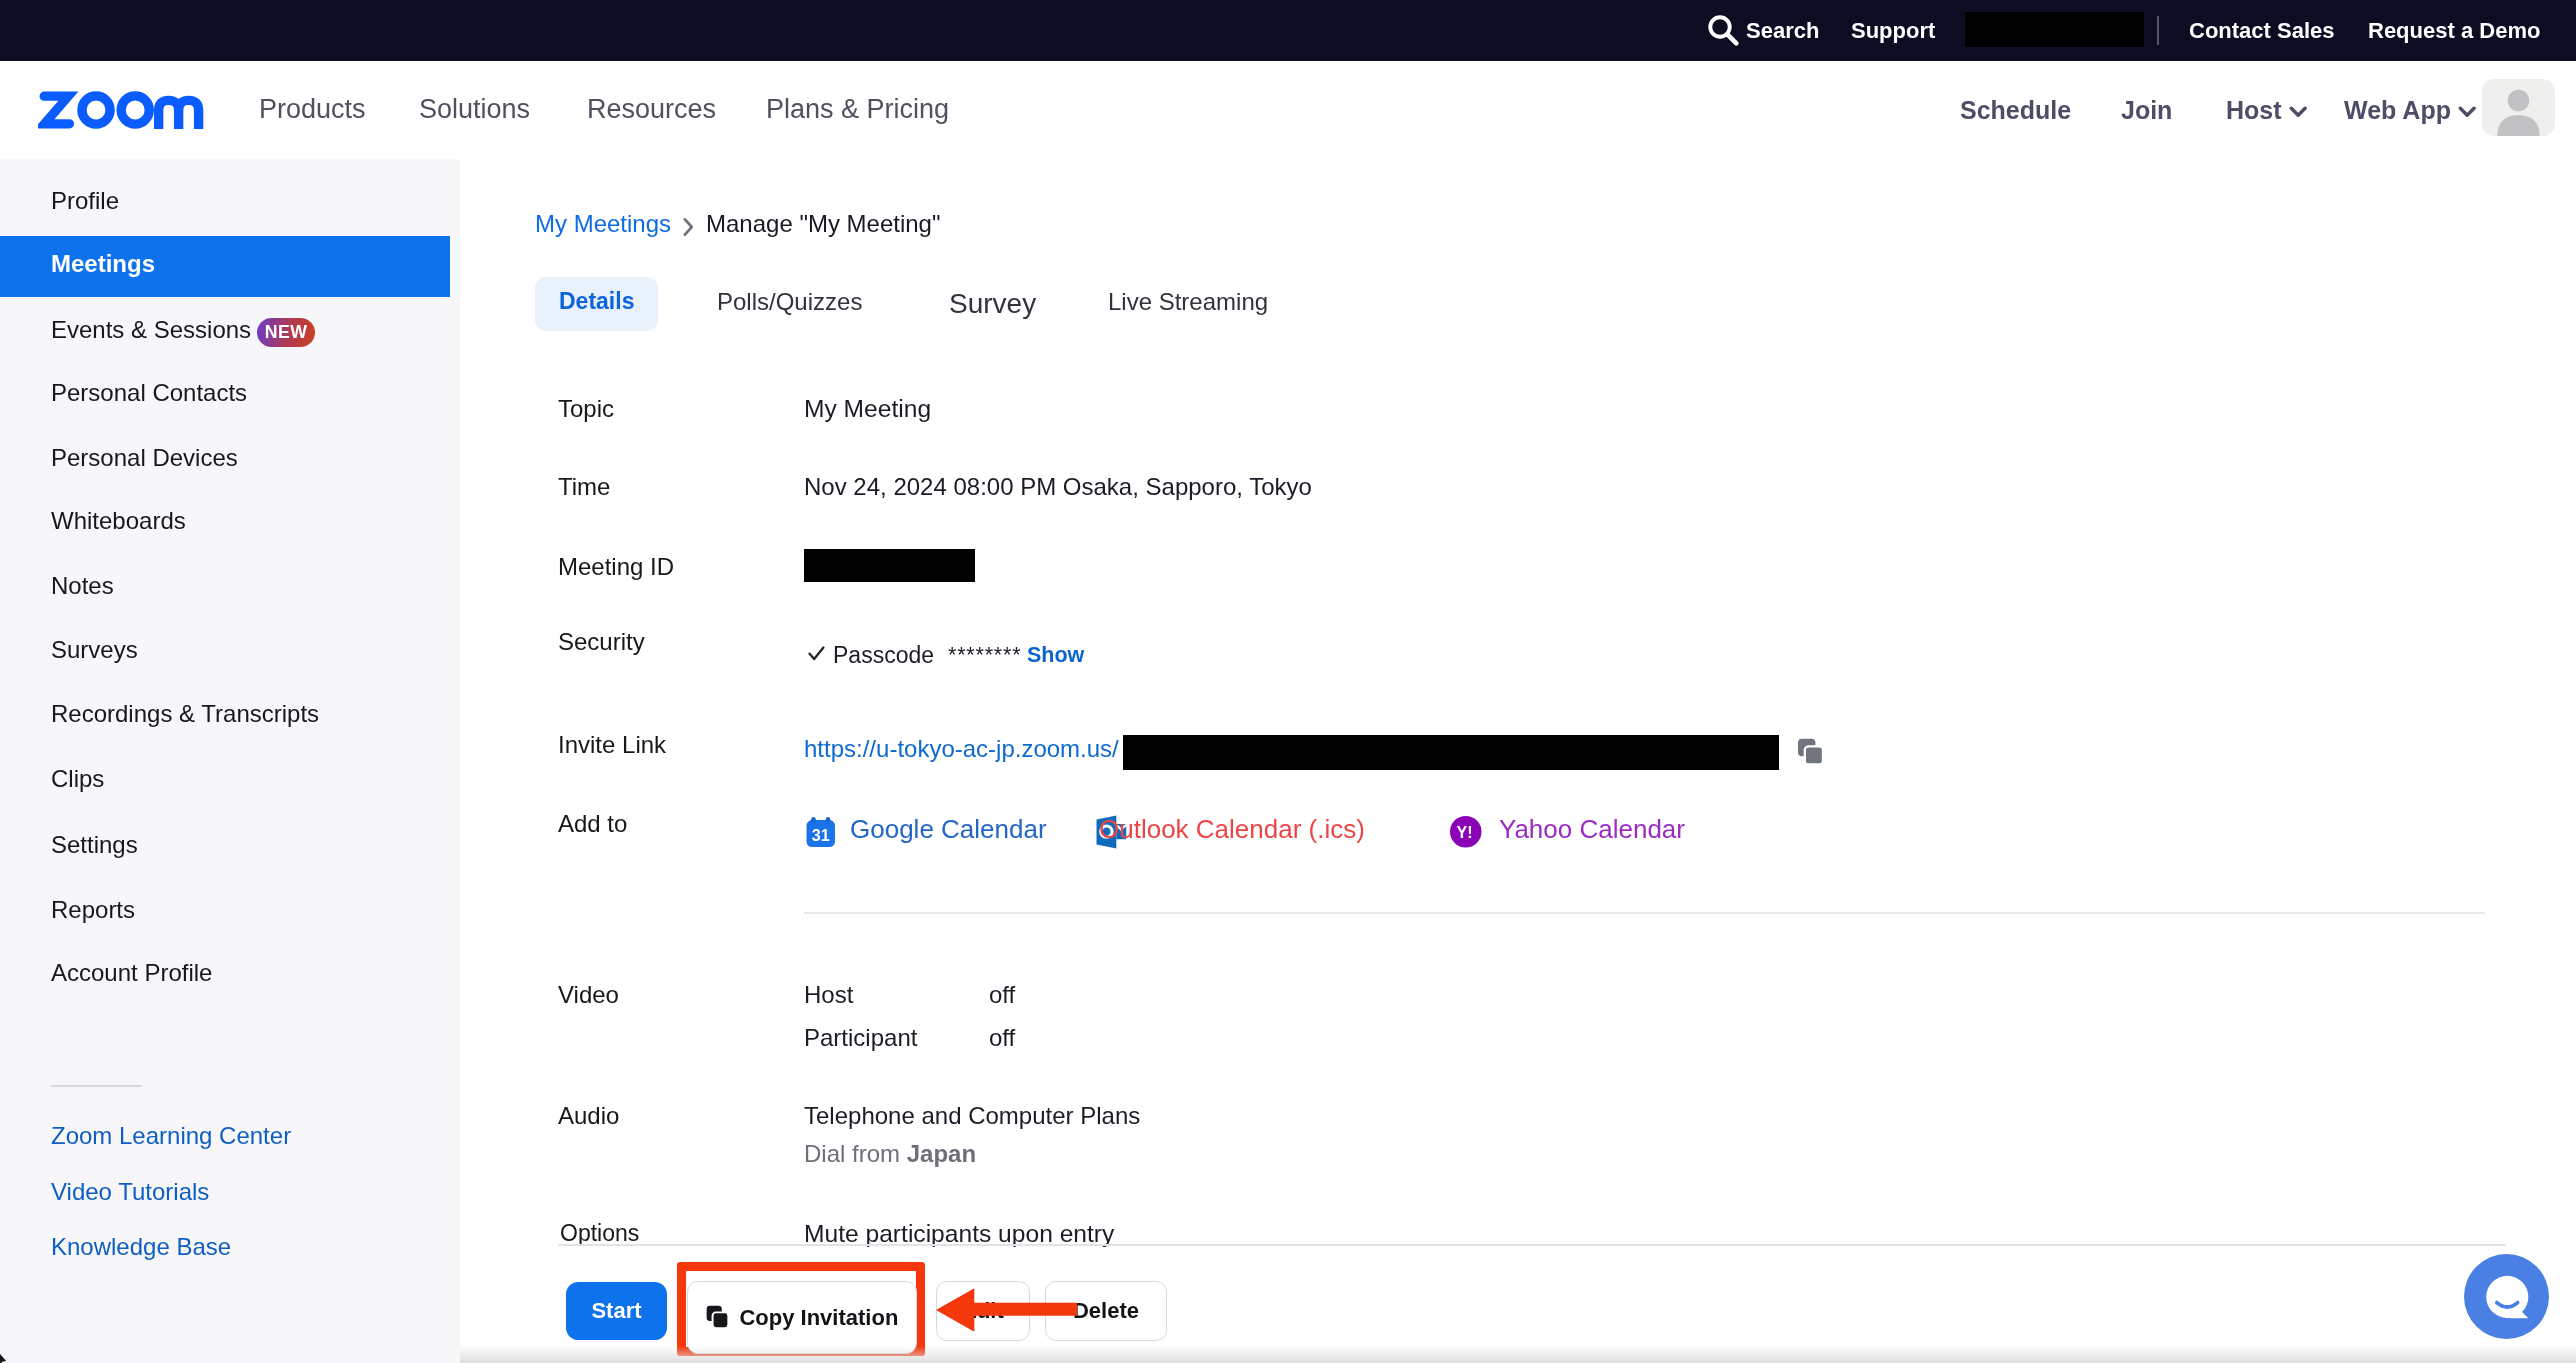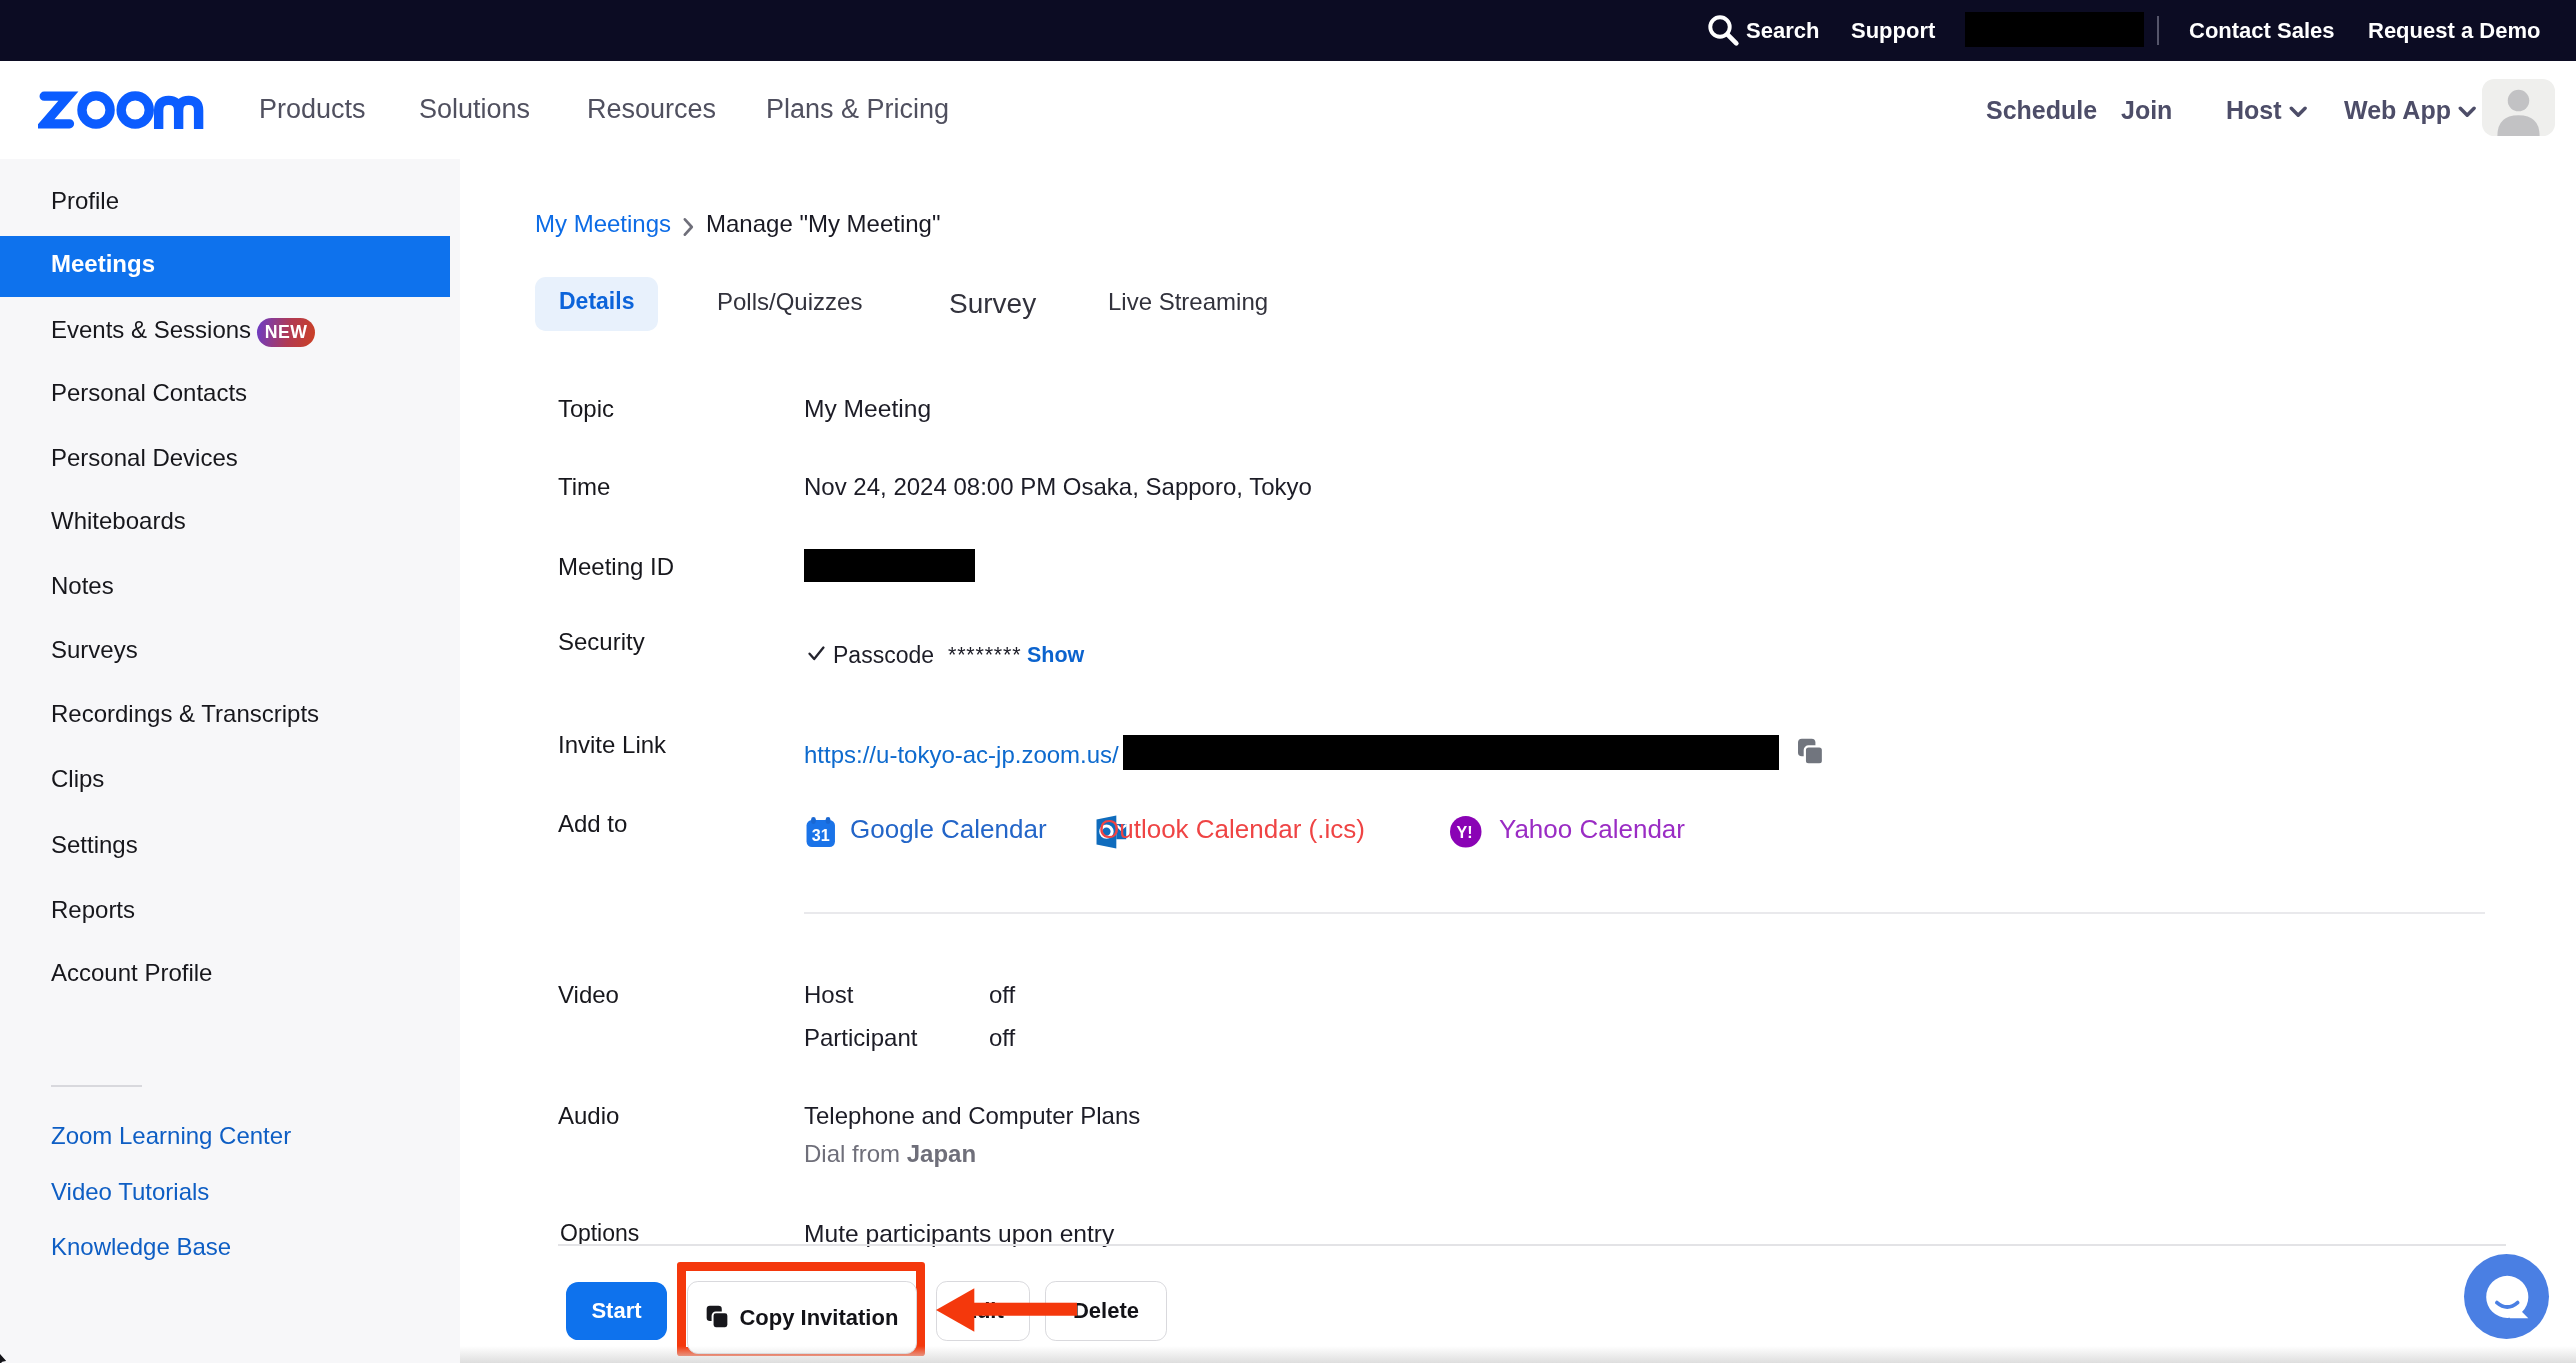--- a/index.html
+++ b/index.html
@@ -54,21 +54,21 @@
   <svg class="abs" style="left:38px; top:30px;" width="166" height="38" viewBox="0 0 216 49" fill="none" stroke="#0b5cff">
     <path d="M8 6.5 H39.5 L8.5 42.5 H41" stroke-width="12" stroke-linecap="round" stroke-linejoin="miter"></path>
     <circle cx="75.5" cy="24.5" r="18.3" stroke-width="12.2"></circle>
     <circle cx="126.5" cy="24.5" r="18.3" stroke-width="12.2"></circle>
     <path d="M157 49 V25 Q157 12 170 12 Q183 12 183 25 V49 M183 25 Q183 12 196 12 Q209 12 209 25 V49" stroke-width="12.2" stroke-linecap="round"></path>
   </svg>
   <span class="t l" style="left:259px;">Products</span>
   <span class="t l" style="left:419px;">Solutions</span>
   <span class="t l" style="left:587px;">Resources</span>
   <span class="t l" style="left:766px;">Plans &amp; Pricing</span>
-  <span class="t r" style="left:1960px;margin-left:26px;">Schedule</span>
+  <span class="t r" style="left:1960px;">Schedule</span>
   <span class="t r" style="left:2121px;">Join</span>
   <span class="t r" style="left:2226px;">Host</span>
   <svg class="abs" style="left:2289px; top:45px;" width="18.4" height="12.3" viewBox="0 0 24 16" fill="none">
       <path d="M3 3 L12 12 L21 3" stroke="#4d4d68" stroke-width="4.5" stroke-linecap="round" stroke-linejoin="round"></path>
     </svg>
   <span class="t r" style="left:2344px;">Web App</span>
   <svg class="abs" style="left:2458px; top:45px;" width="18.4" height="12.3" viewBox="0 0 24 16" fill="none">
       <path d="M3 3 L12 12 L21 3" stroke="#4d4d68" stroke-width="4.5" stroke-linecap="round" stroke-linejoin="round"></path>
     </svg>
   <div class="abs" style="left:2482px; top:18.4px; width:73px; height:57px; border-radius:12.3px; background:#efefed; overflow:hidden;">
@@ -126,21 +126,21 @@
 
   <span class="t lbl" style="left:98px; top:471px;">Security</span>
   <svg class="abs" style="left:348px; top:487px;" width="17" height="15.4" viewBox="0 0 22 20" fill="none">
       <path d="M2 10 L8 17 L20 2" stroke="#23232d" stroke-width="3" stroke-linecap="round" stroke-linejoin="round"></path>
     </svg>
   <span class="t" style="left:373px; top:485px; font-size:23px; color:#1c1c26;">Passcode</span>
   <span class="t" style="left:488px; top:486px; font-size:21.5px; color:#1c1c26; letter-spacing:0.8px;">********</span>
   <span class="t" style="left:567px; top:486px; font-size:21.5px; font-weight:700; color:#0b63ce;">Show</span>
 
   <span class="t lbl" style="left:98px; top:574px;">Invite Link</span>
-  <span class="t" style="left:344px; top:578px; font-size:24px; color:#0d6ace;margin-top:6px;">https://u-tokyo-ac-jp.zoom.us/</span>
+  <span class="t" style="left:344px; top:578px; font-size:24px; color:#0d6ace;">https://u-tokyo-ac-jp.zoom.us/</span>
   <div class="abs" style="left:663px; top:576px; width:656px; height:35px; background:#000;"></div>
   <svg class="abs" style="left:1337px; top:579px;" width="27" height="28" viewBox="0 0 35 37">
     <rect x="1" y="1" width="23" height="23" rx="5" fill="#71757e"></rect>
     <rect x="10" y="11" width="24" height="24" rx="5" fill="#71757e" stroke="#fff" stroke-width="3"></rect>
   </svg>
 
   <span class="t lbl" style="left:98px; top:653px;">Add to</span>
 
   <svg class="abs" style="left:345px; top:658px;" width="31.5" height="31.5" viewBox="0 0 41 41">
     <rect x="2" y="4" width="37" height="35" rx="7" fill="#1a73e8"></rect>

